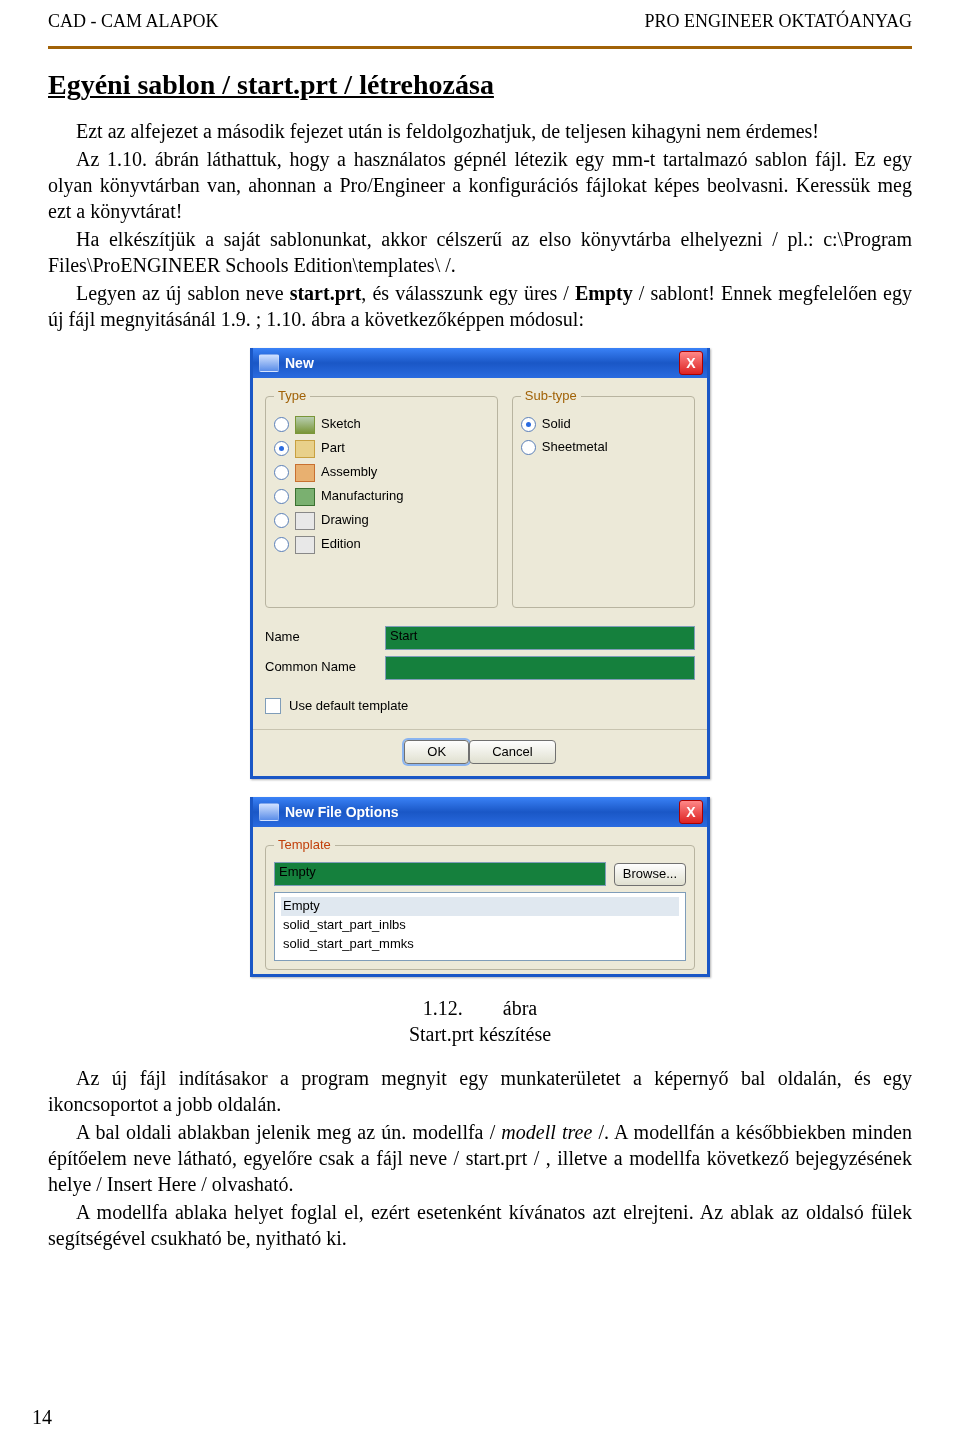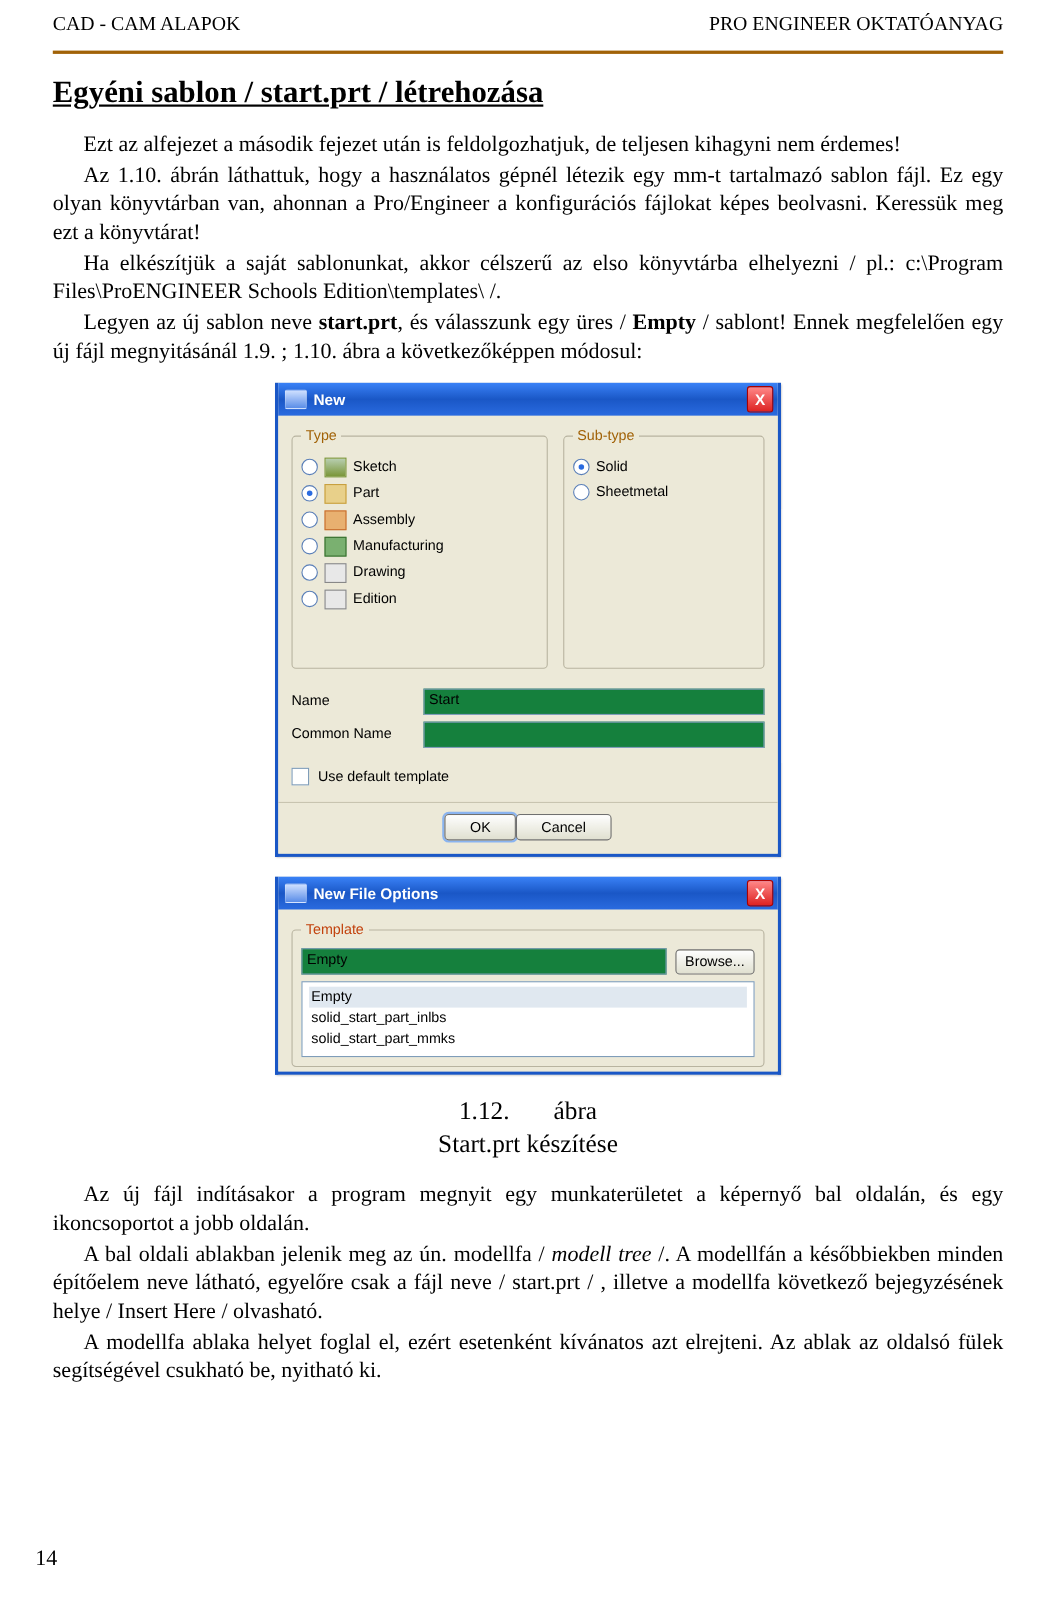--- a/index.html
+++ b/index.html
@@ -179,21 +179,21 @@
     padding: 1px 2px;
     font-size: 13px;
     font-family: Tahoma, sans-serif;
   }
   .listbox .litem.selected {
     background: #e0e8f0;
   }
   .caption-block {
     text-align: center;
     margin: 4px 0 18px 0;
-    font-size: 23px;
+    font-size: 20px;
   }
   .caption-block .cap-line1 { display:flex; justify-content:center; gap:40px;}
   .page-number {
     position: absolute;
     bottom: 22px; left: 32px;
     font-size: 20px;
   }
 </style>
 </head>
 <body>

